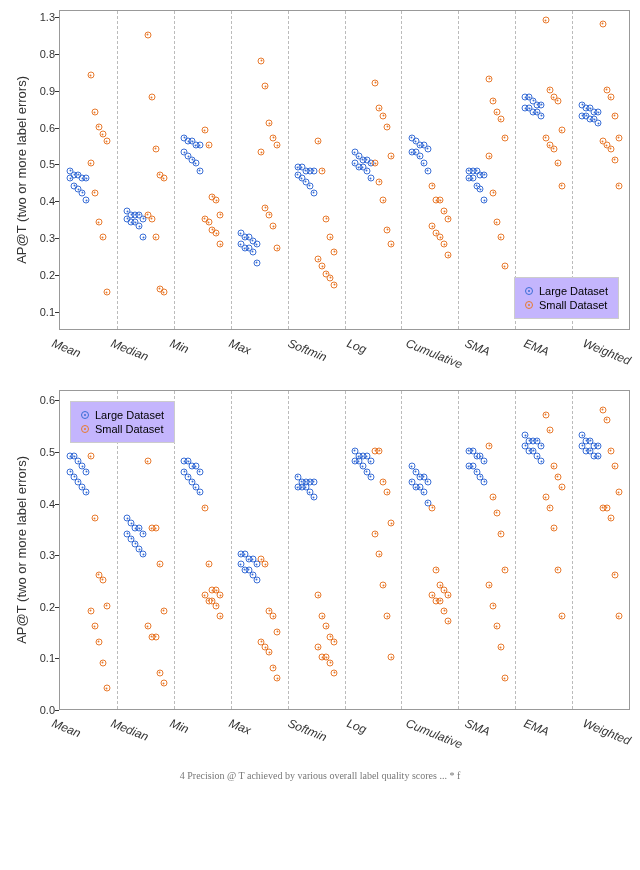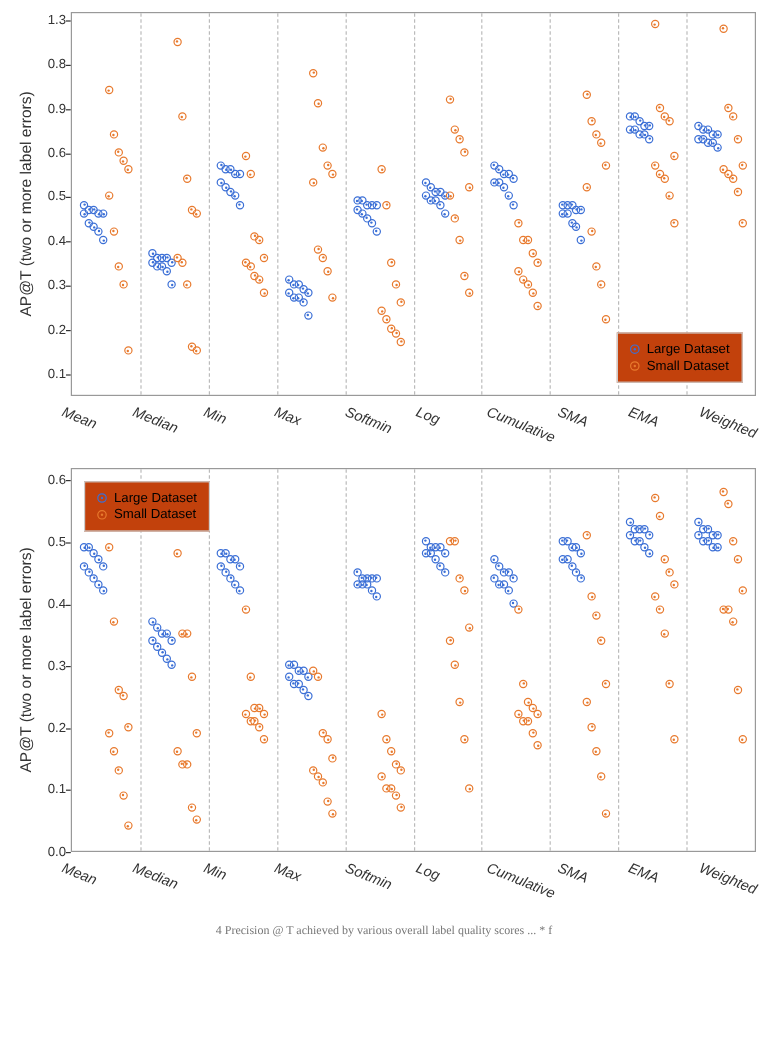--- a/index.html
+++ b/index.html
@@ -97,21 +97,21 @@
     content: '';
     position: absolute;
     width: 2px; height: 2px;
     left: 50%; top: 50%;
     transform: translate(-50%,-50%);
     background: #e87a2e;
     border-radius: 50%;
   }
   .legend {
     position: absolute;
-    background: #c2410c;
+    background: #c4b5fd;
     border: 1px solid #ccc;
     padding: 6px 10px;
     font-size: 11px;
     font-family: Arial, sans-serif;
     z-index: 10;
   }
   .legend-row {
     display: flex;
     align-items: center;
     gap: 6px;

